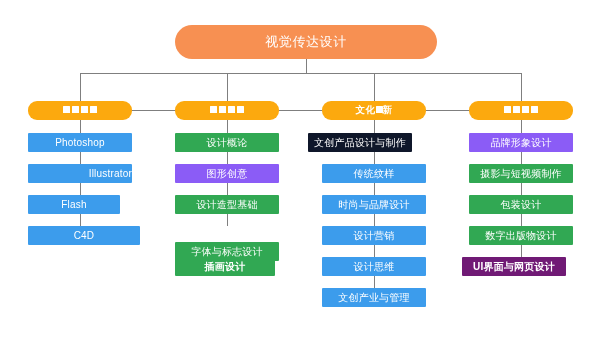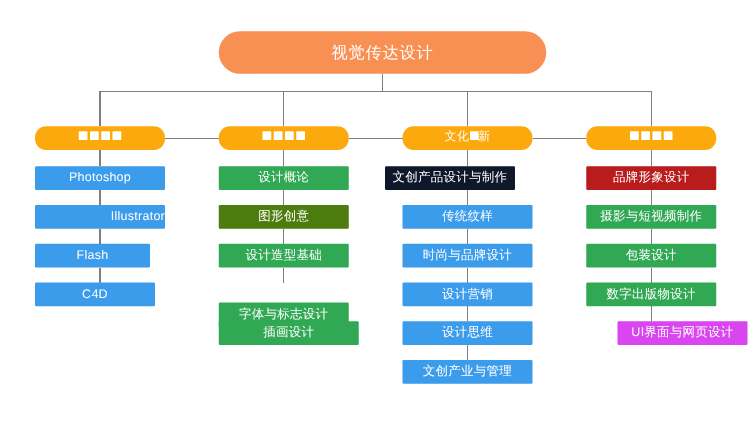--- a/index.html
+++ b/index.html
@@ -47,20 +47,21 @@
   .node-root {
     border-radius: 18px;
     font-size: 13px;
     letter-spacing: 0.6px;
   }
 
   .node-branch {
     border-radius: 9px;
     font-size: 9.5px;
     letter-spacing: 0.5px;
+    font-weight: bold;
   }
 
   .node-leaf {
     border-radius: 1px;
     font-size: 10px;
     letter-spacing: 0.2px;
   }
 
   
   .tofu-run {
@@ -130,44 +131,44 @@
       </div>
       <div class="node node-leaf" style="left: 28px; top: 133px; width: 104px; height: 19px; background: rgb(60, 156, 236);">
         <span>Photoshop</span>
       </div>
       <div class="node node-leaf" style="left: 28px; top: 164px; width: 104px; height: 19px; background: rgb(60, 156, 236); justify-content: flex-end;">
         <span>Illustrator</span>
       </div>
       <div class="node node-leaf" style="left: 28px; top: 195px; width: 92px; height: 19px; background: rgb(60, 156, 236);">
         <span>Flash</span>
       </div>
-      <div class="node node-leaf" style="left: 28px; top: 226px; width: 96px; height: 19px; background: rgb(60, 156, 236);">
+      <div class="node node-leaf" style="left: 28px; top: 226px; width: 112px; height: 19px; background: rgb(60, 156, 236);">
         <span>C4D</span>
       </div>
       <div class="node node-branch" style="left: 175px; top: 101px; width: 104px; height: 19px; background: rgb(252, 169, 14);">
         <span><span class="tofu-run">
             <span class="tofu"></span>
             <span class="tofu"></span>
             <span class="tofu"></span>
             <span class="tofu"></span>
           </span></span>
       </div>
       <div class="node node-leaf" style="left: 175px; top: 133px; width: 104px; height: 19px; background: rgb(49, 168, 83);">
         <span>设计概论</span>
       </div>
-      <div class="node node-leaf" style="left: 175px; top: 164px; width: 104px; height: 19px; background: #4d7c0f;">
+      <div class="node node-leaf" style="left: 175px; top: 164px; width: 104px; height: 19px; background: #8b5cf6;">
         <span>图形创意</span>
       </div>
       <div class="node node-leaf" style="left: 175px; top: 195px; width: 104px; height: 19px; background: rgb(49, 168, 83); justify-content: center;">
         <span>设计造型基础</span>
       </div>
       <div class="node node-leaf" style="left: 175px; top: 226px; width: 104px; height: 19px; background: rgb(49, 168, 83); margin-top: 16px;">
         <span>字体与标志设计</span>
       </div>
-      <div class="node node-leaf" style="left: 175px; top: 257px; width: 112px; height: 19px; background: rgb(49, 168, 83);">
+      <div class="node node-leaf" style="left: 175px; top: 257px; width: 100px; height: 19px; background: rgb(49, 168, 83); font-weight: bold;">
         <span>插画设计</span>
       </div>
       <div class="node node-branch" style="left: 322px; top: 101px; width: 104px; height: 19px; background: rgb(252, 169, 14);">
         <span>文化<span class="tofu-run">
             <span class="tofu"></span>
           </span>新</span>
       </div>
       <div class="node node-leaf" style="left: 308px; top: 133px; width: 104px; height: 19px; background: #0f172a;">
         <span>文创产品设计与制作</span>
       </div>
@@ -187,30 +188,30 @@
         <span>文创产业与管理</span>
       </div>
       <div class="node node-branch" style="left: 469px; top: 101px; width: 104px; height: 19px; background: rgb(252, 169, 14);">
         <span><span class="tofu-run">
             <span class="tofu"></span>
             <span class="tofu"></span>
             <span class="tofu"></span>
             <span class="tofu"></span>
           </span></span>
       </div>
-      <div class="node node-leaf" style="left: 469px; top: 133px; width: 104px; height: 19px; background: #b91c1c;">
+      <div class="node node-leaf" style="left: 469px; top: 133px; width: 104px; height: 19px; background: #8b5cf6;">
         <span>品牌形象设计</span>
       </div>
       <div class="node node-leaf" style="left: 469px; top: 164px; width: 104px; height: 19px; background: rgb(49, 168, 83);">
         <span>摄影与短视频制作</span>
       </div>
       <div class="node node-leaf" style="left: 469px; top: 195px; width: 104px; height: 19px; background: rgb(49, 168, 83);">
         <span>包装设计</span>
       </div>
       <div class="node node-leaf" style="left: 469px; top: 226px; width: 104px; height: 19px; background: rgb(49, 168, 83);">
         <span>数字出版物设计</span>
       </div>
-      <div class="node node-leaf" style="left: 494px; top: 257px; width: 104px; height: 19px; background: #d946ef;">
+      <div class="node node-leaf" style="left: 462px; top: 257px; width: 104px; height: 19px; background: #701a75; font-weight: bold;">
         <span>UI界面与网页设计</span>
       </div>
     </div>
 
 </div>
 
 </body></html>

